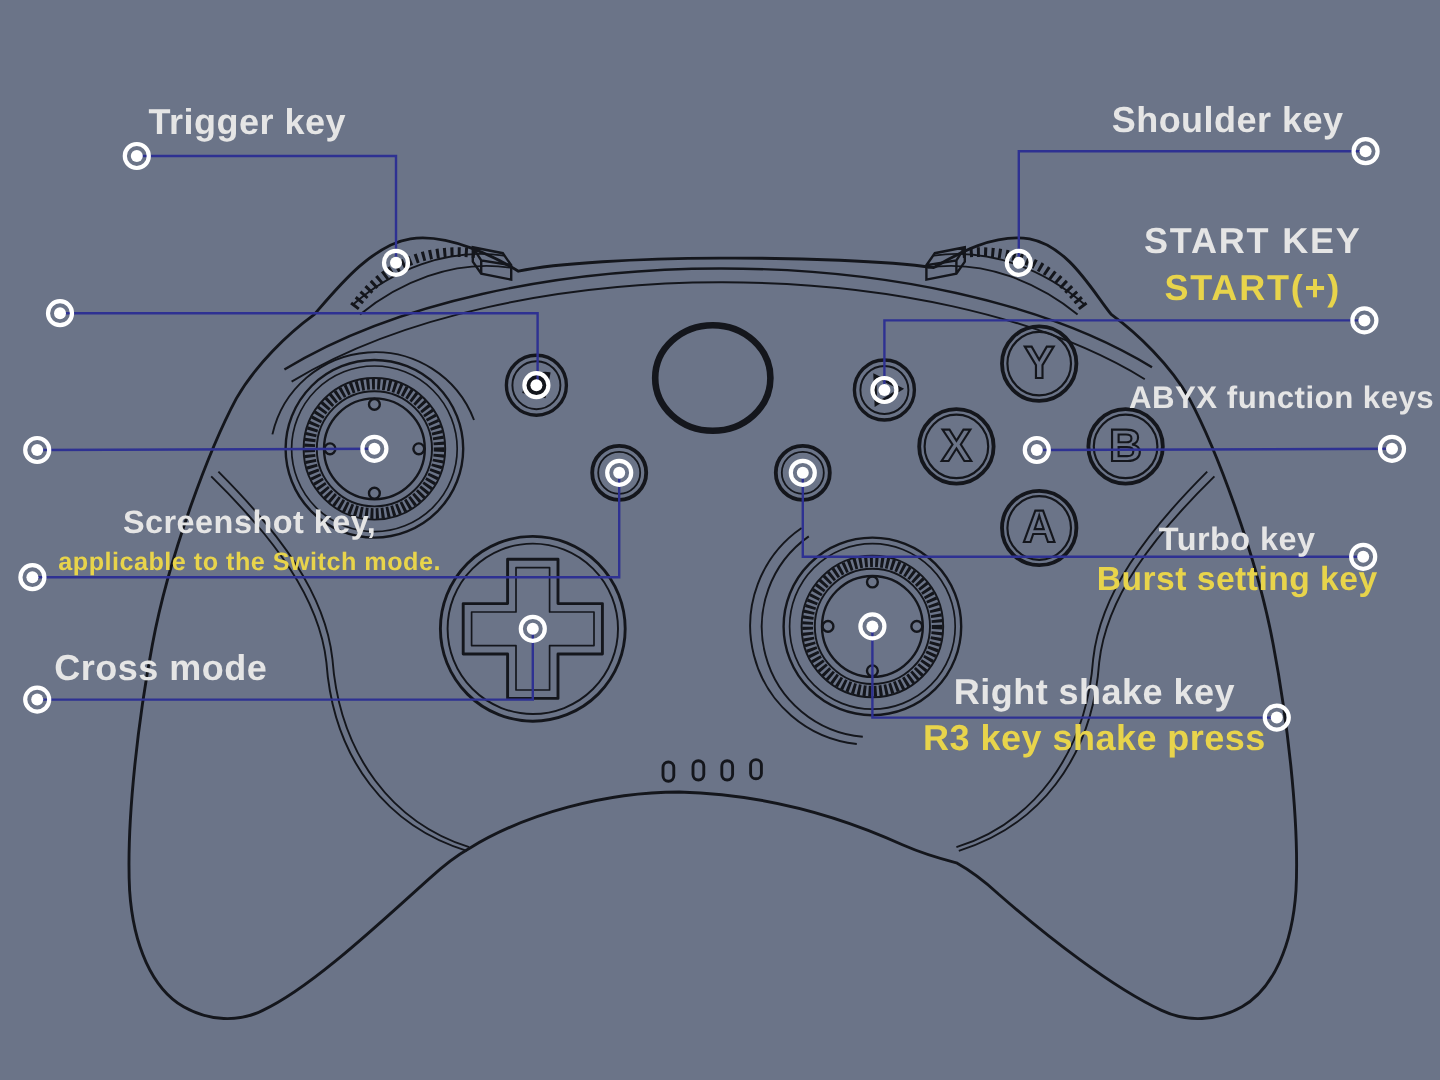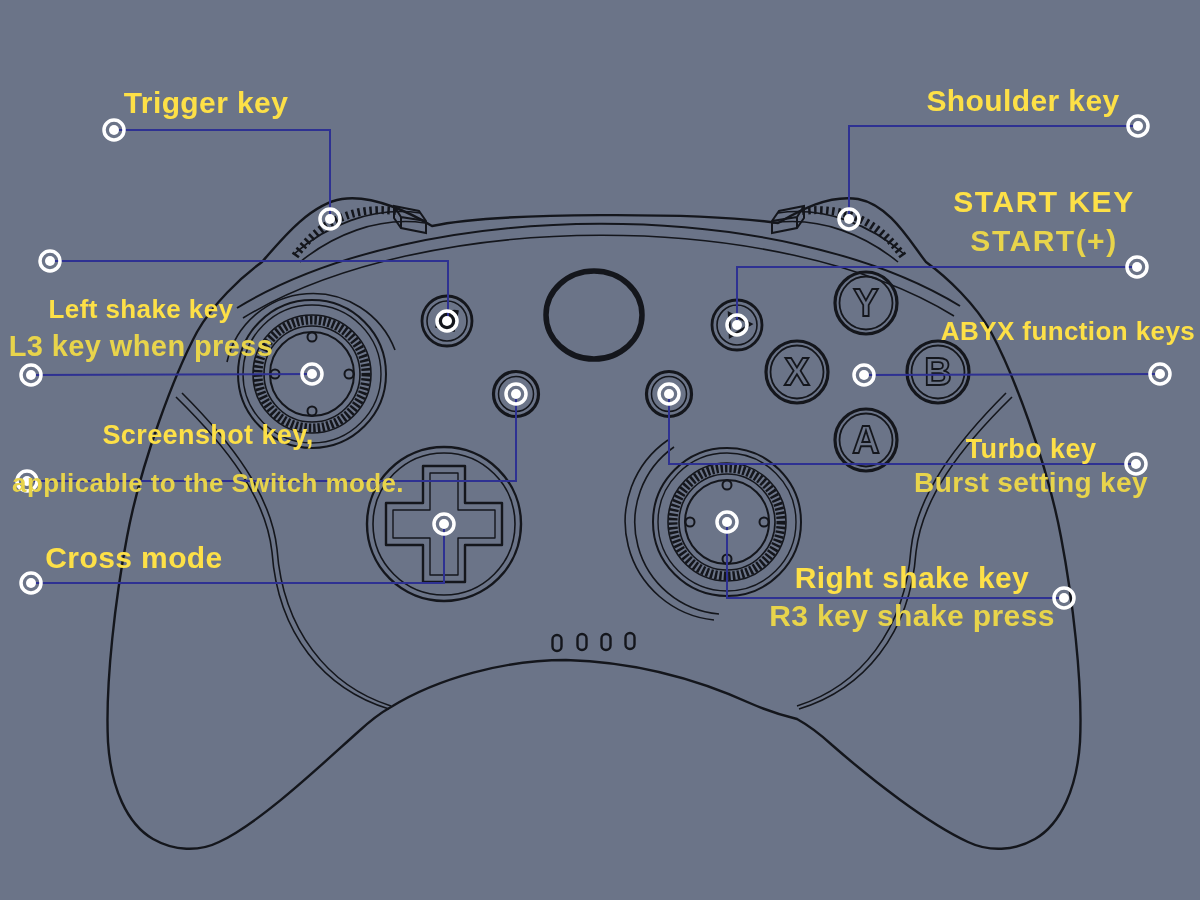--- a/index.html
+++ b/index.html
@@ -4,21 +4,21 @@
 <style>
   html,body{margin:0;padding:0;background:#4a5264;}
   .stage{
     position:relative;width:1200px;height:900px;overflow:hidden;
     background:#6b7488;
     font-family:"Liberation Sans","DejaVu Sans",sans-serif;
   }
   svg.layer{position:absolute;left:0;top:0;}
   .label{position:absolute;transform:translateX(-50%);text-align:center;white-space:nowrap;line-height:1.15;}
   .l{font-weight:600;letter-spacing:.4px;}
-  .w{color:#fde047;}
+  .w{color:#e5e5e5;}
   .y{color:#e8d44b;}
   .caps{letter-spacing:1.5px;}
 </style>
 </head>
 <body>
 
 <div class="stage">
 
   <svg class="layer" width="1200" height="900" viewBox="0 0 1200 900" fill="none" stroke="#14161c" stroke-width="2">
 
@@ -257,28 +257,24 @@
   <div class="label" style="left:1023px;top:84px">
     <div class="l w" style="font-size:30px">Shoulder key</div>
   </div>
 
 
   <div class="label" style="left:1044px;top:185px">
     <div class="l w caps" style="font-size:30px">START KEY</div>
     <div class="l y caps" style="font-size:30px;margin-top:4px">START(+)</div>
   </div>
 
-  <div class="label" style="left:141px;top:295px">
-    <div class="l w" style="font-size:26px">Left shake key</div>
-    <div class="l y" style="font-size:29px;margin-top:5px">L3 key when press</div>
-  </div>
 
   <div class="label" style="left:208px;top:420px">
     <div class="l w" style="font-size:27px">Screenshot key,</div>
-    <div class="l y" style="font-size:26px;margin-top:18px">applicable to the Switch mode.</div>
+    <div class="l y" style="font-size:21px;margin-top:6px">applicable to the Switch mode.</div>
   </div>
 
   <div class="label" style="left:134px;top:541px">
     <div class="l w" style="font-size:30px">Cross mode</div>
   </div>
 
   <div class="label" style="left:1068px;top:317px">
     <div class="l w" style="font-size:26px">ABYX function keys</div>
   </div>
 

